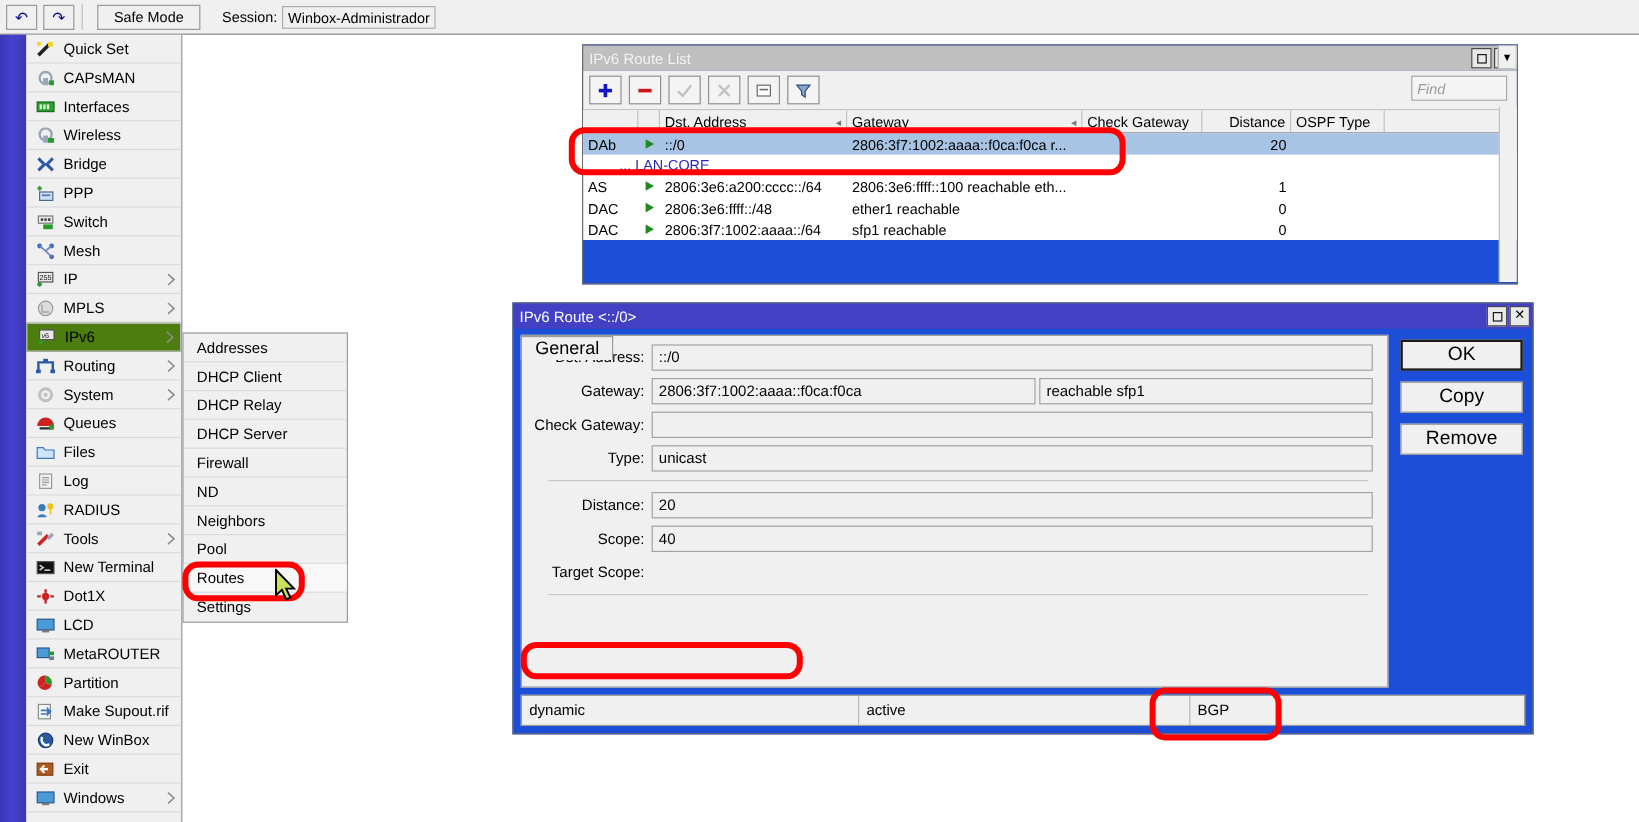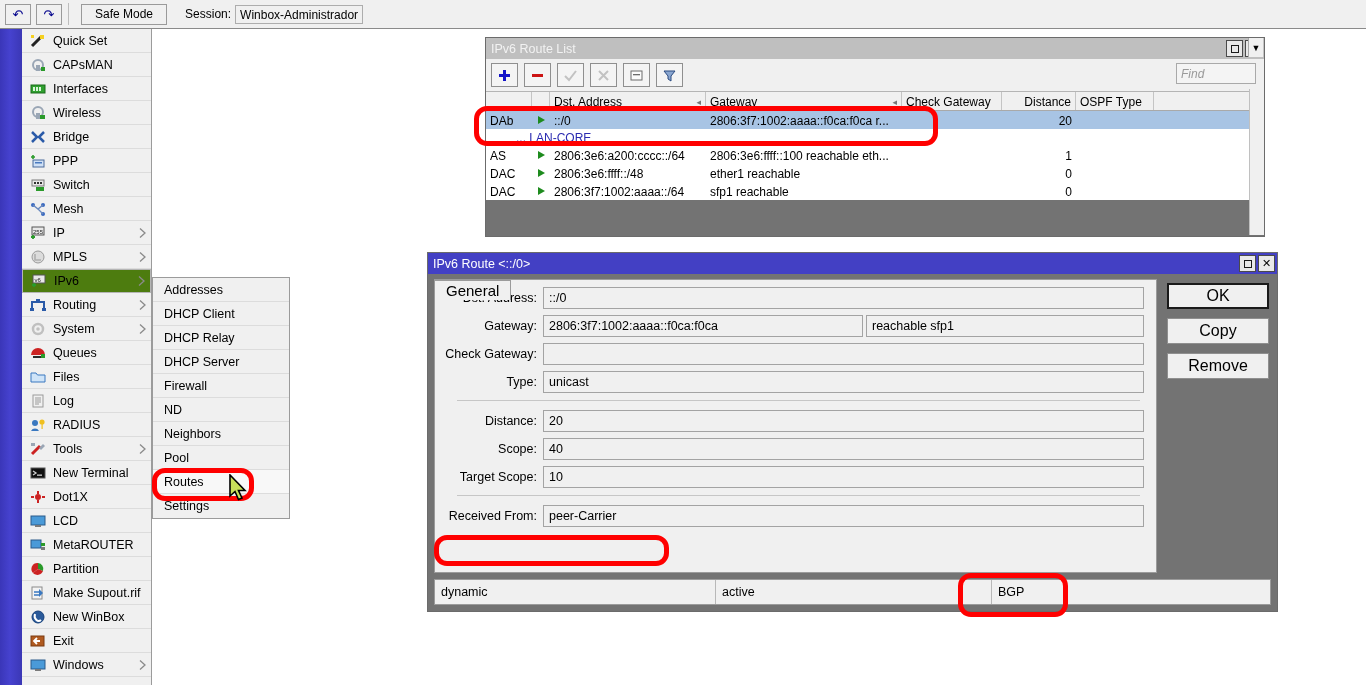--- a/index.html
+++ b/index.html
@@ -96,21 +96,21 @@
     z-index: 40;
   }
   .smi {
     height: 24px; display: flex; align-items: center; padding-left: 11px;
     border-bottom: 1px solid #dcdcdc; font-size: 12.5px; cursor: pointer;
   }
   .smi:last-child { border-bottom: none; }
   .smi.hl { background: #f8f8f8; }
 
   
-  .win { position: absolute; background: #737373; border: 1px solid #6b6b6b; }
+  .win { position: absolute; background: #1d4ed8; border: 1px solid #6b6b6b; }
   .win-title {
     height: 21px; display: flex; align-items: center;
     padding-left: 5px; font-size: 12.5px; color: #ffffff;
     user-select: none;
   }
   .win-title.inactive { background: #bfbfbf; color: #f2f2f2; }
   .win-title.active { background: #4340c4; color: #ffffff; }
   .wbtns { margin-left: auto; display: flex; padding-right: 2px; }
   .wb {
     width: 17px; height: 17px; margin-left: 2px;
@@ -718,29 +718,24 @@
       <div class="frow">
         <div class="flabel">Distance:</div>
         <div class="fin">20</div>
       </div>
       <div class="frow">
         <div class="flabel">Scope:</div>
         <div class="fin">40</div>
       </div>
       <div class="frow">
         <div class="flabel">Target Scope:</div>
-        <div class="fin">10</div>
       </div>
 
       <div class="hr"></div>
 
-      <div class="frow">
-        <div class="flabel">Received From:</div>
-        <div class="fin">peer-Carrier</div>
-      </div>
     </div>
 
     <div class="btncol">
       <div class="dbtn primary">OK</div>
       <div class="dbtn">Copy</div>
       <div class="dbtn">Remove</div>
     </div>
 
     <div class="statusbar">
       <div class="sbcell sb1">dynamic</div>

